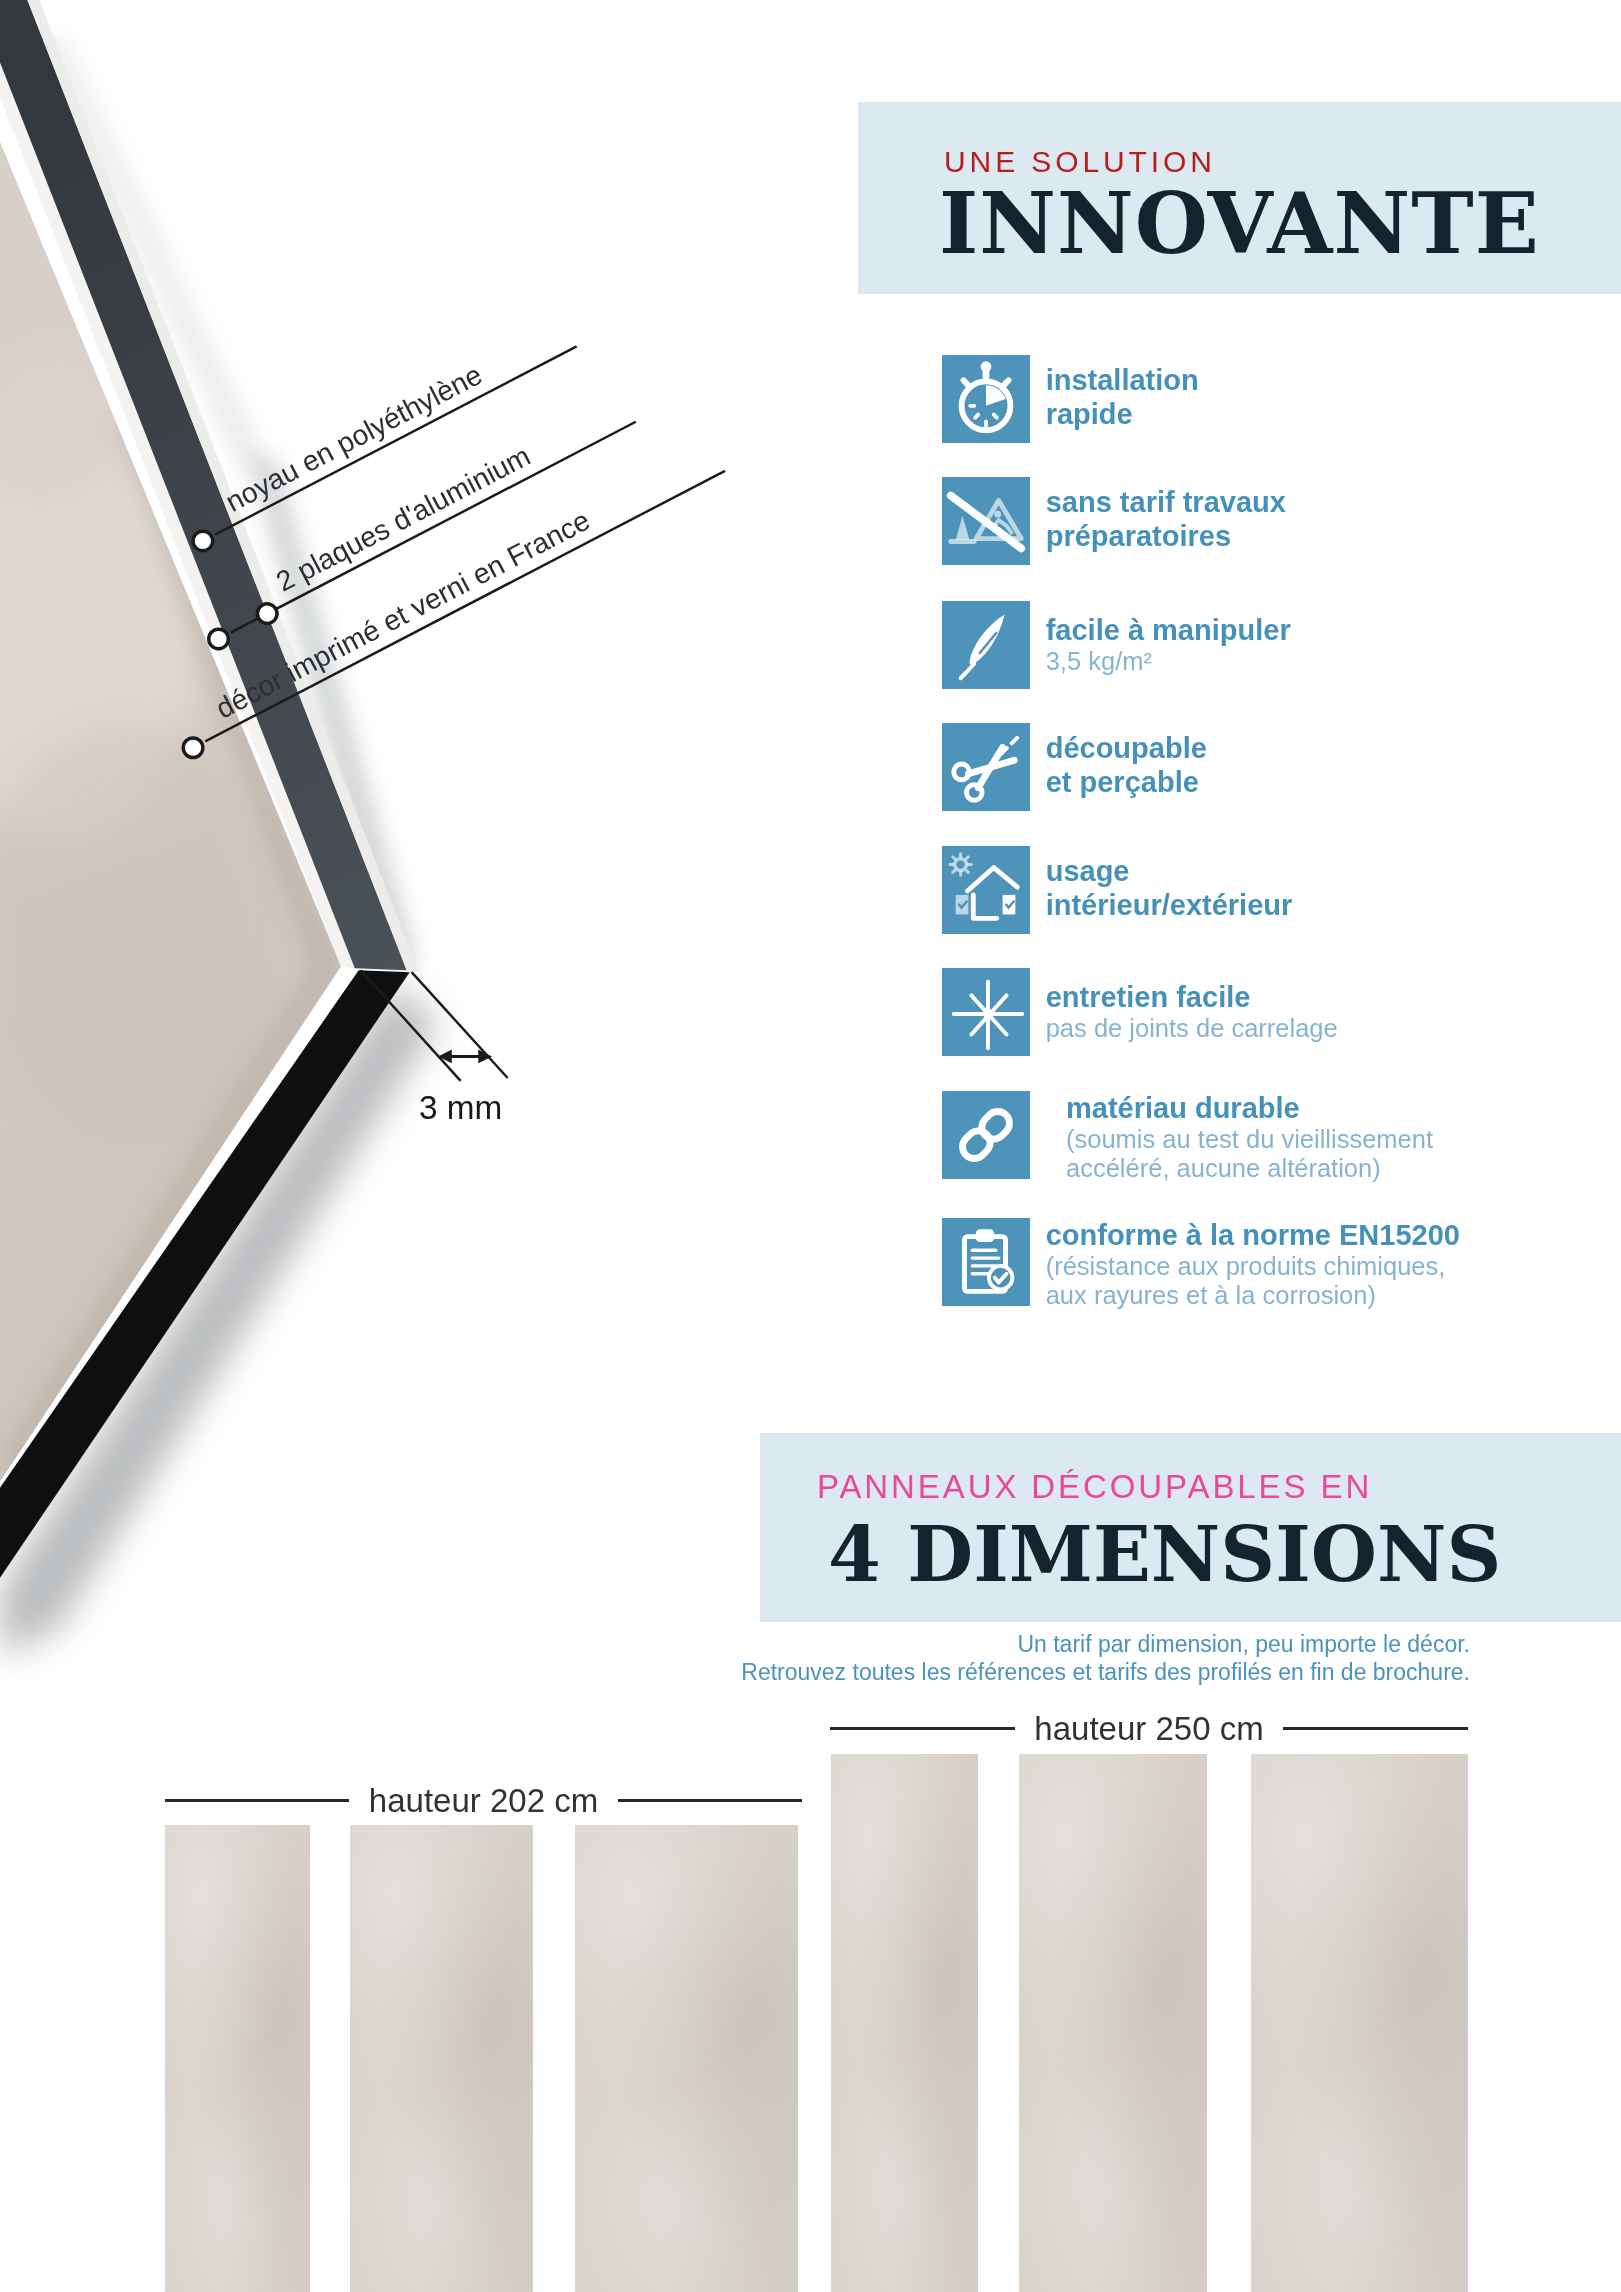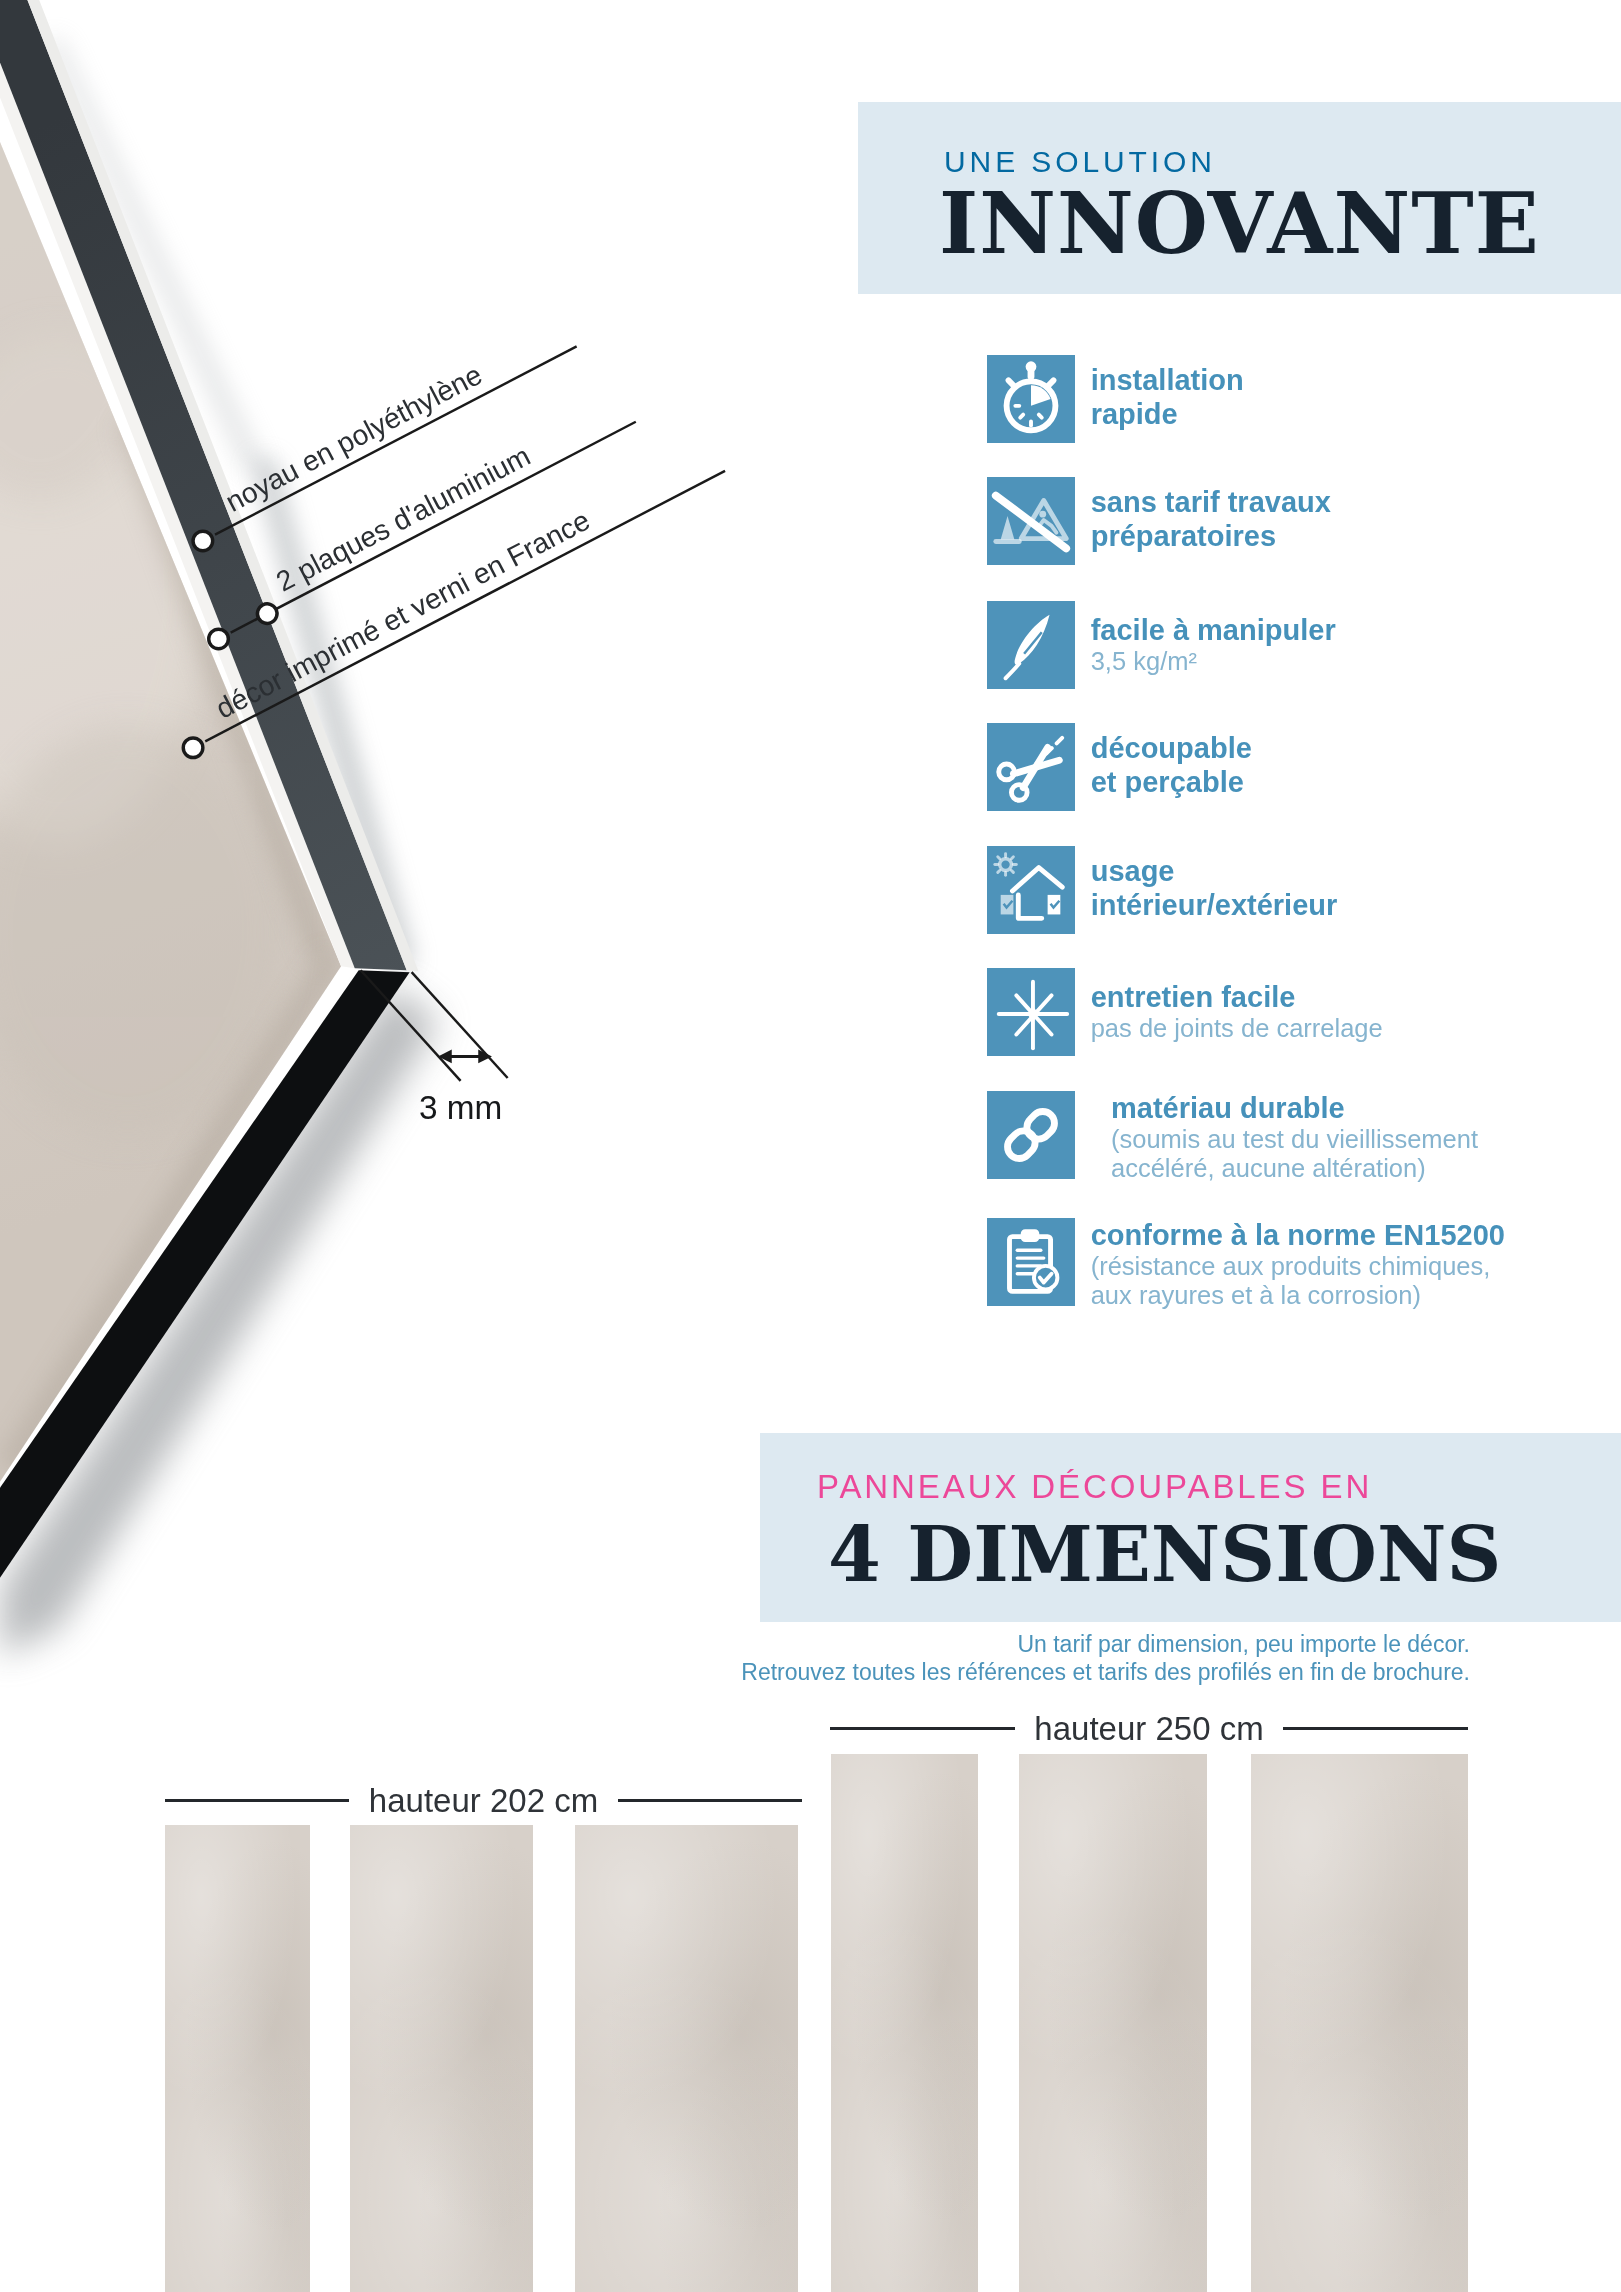--- a/index.html
+++ b/index.html
@@ -2,26 +2,26 @@
 <html><head>
 <meta charset="utf-8">
 <style>
   html,body{margin:0;padding:0;background:#ffffff;}
   .page{position:relative;width:1621px;height:2293px;background:#ffffff;overflow:hidden;
         font-family:"Liberation Sans",sans-serif;}
 
   
   .solution-box{position:absolute;left:858px;top:102px;width:764px;height:192px;background:#dde9f1;}
   .solution-kicker{position:absolute;left:944px;top:145px;font-size:30px;letter-spacing:3.9px;
-        color:#0369a1;font-weight:400;}
+        color:#b91c1c;font-weight:400;}
   .solution-title{position:absolute;left:939px;top:182px;font-family:"DejaVu Serif","Liberation Serif",serif;
         font-weight:700;font-size:84px;line-height:84px;color:#16222e;letter-spacing:1px;}
 
   
-  .feature{position:absolute;left:987px;display:flex;gap:15.7px;}
+  .feature{position:absolute;left:942px;display:flex;gap:15.7px;}
   .ficon{width:88px;height:88px;background:#4e93ba;flex:0 0 88px;}
   .ftext{display:flex;flex-direction:column;}
   .ftitle{font-size:29px;line-height:34px;font-weight:700;color:#4691ba;white-space:nowrap;}
   .fsub{font-size:25.5px;line-height:29px;font-weight:400;color:#86b4cf;white-space:nowrap;}
   .pt8{padding-top:7.8px;} .pt12{padding-top:11.8px;} .pt0{padding-top:0px;}
 
   
   .dim-box{position:absolute;left:760px;top:1433px;width:862px;height:189px;background:#dde9f1;}
   .dim-kicker{position:absolute;left:817px;top:1468px;font-size:33px;letter-spacing:2.9px;color:#ec4899;text-align:center;}
   .dim-title{position:absolute;left:828px;top:1517px;font-family:"DejaVu Serif","Liberation Serif",serif;

